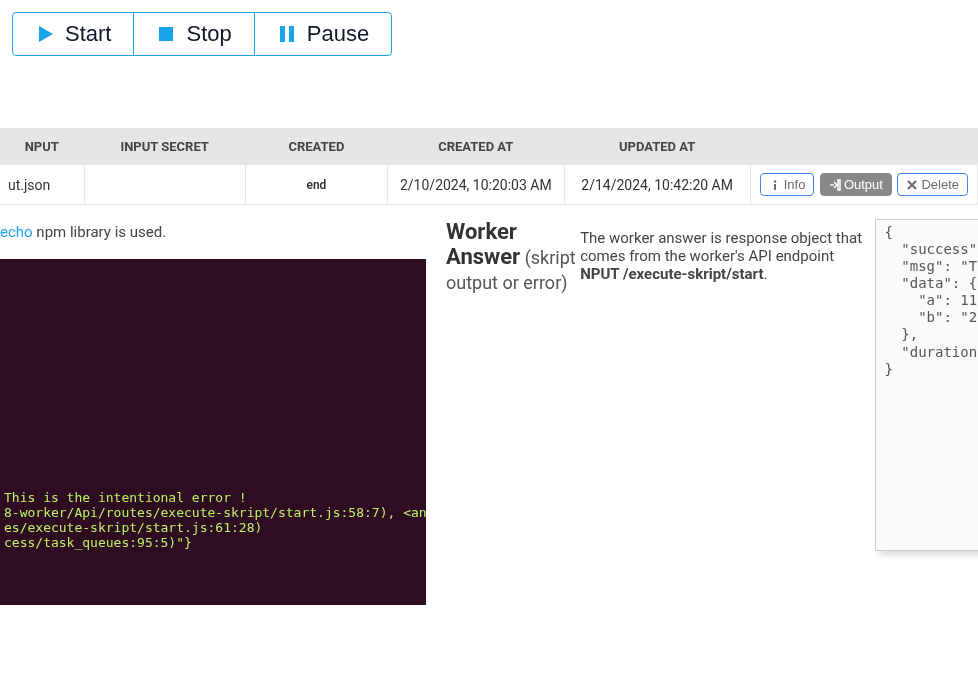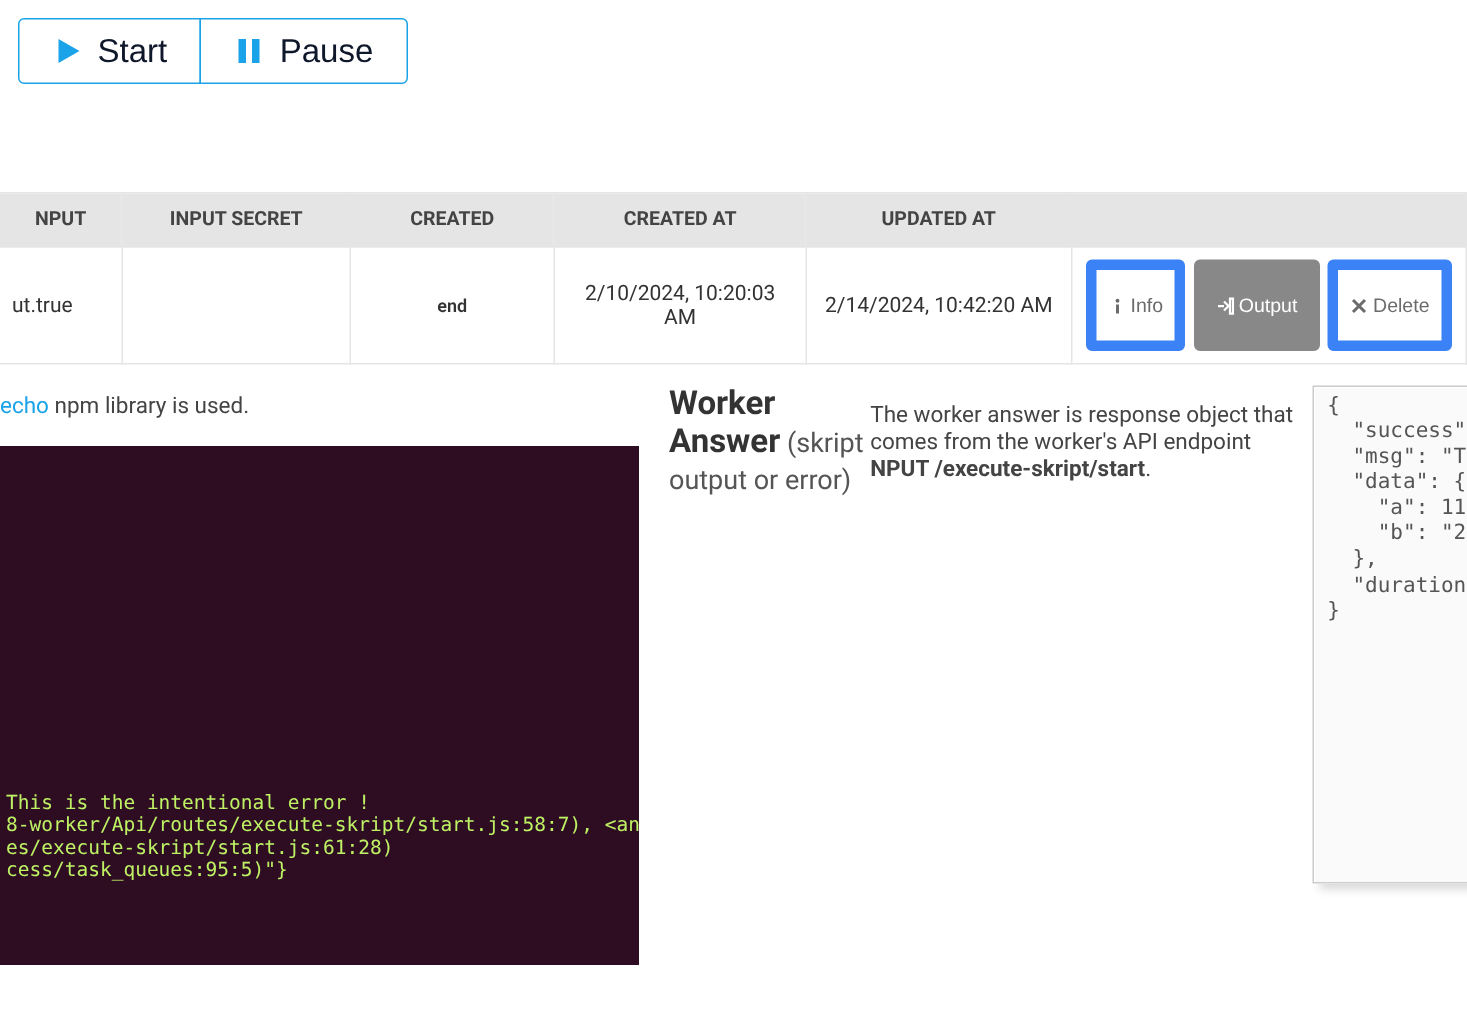--- a/index.html
+++ b/index.html
@@ -62,25 +62,25 @@
   border: 1px solid #e5e5e5;
   padding: 8px;
   text-align: center;
   vertical-align: middle;
 }
 .table td:first-child, .table th:first-child { border-left: none; }
 .small-btn {
   display: inline-flex;
   align-items: center;
   gap: 3px;
-  border: 7px solid #3b82f6;
+  border: 1px solid #3b82f6;
   border-radius: 4px;
   background: #fff;
   color: #6b6b6b;
-  padding: 16px 8px;
+  padding: 3px 8px;
   font-size: 13px;
   cursor: pointer;
   margin: 0 1px;
 }
 .small-btn.active {
   background: #888;
   color: #fff;
   border-color: #888;
 }
 .action-cell {
@@ -157,20 +157,28 @@
     <span class="icon">
       <svg viewBox="0 0 20 20" fill="#1aa3e8">
           <path d="M4 2 L18 10 L4 18 Z"></path>
         </svg>
     </span>
     <span>Start</span>
   </button>
   <button class="btn-ctrl">
     <span class="icon">
       <svg viewBox="0 0 20 20" fill="#1aa3e8">
+          <rect x="3" y="3" width="14" height="14"></rect>
+        </svg>
+    </span>
+    <span>Stop</span>
+  </button>
+  <button class="btn-ctrl">
+    <span class="icon">
+      <svg viewBox="0 0 20 20" fill="#1aa3e8">
           <rect x="3" y="2" width="5" height="16"></rect>
           <rect x="12" y="2" width="5" height="16"></rect>
         </svg>
     </span>
     <span>Pause</span>
   </button>
 </div>
 
 <table class="table">
   <thead>
@@ -178,21 +186,21 @@
       <th style="width:85px">NPUT</th>
       <th style="width:165px">INPUT SECRET</th>
       <th style="width:145px">CREATED</th>
       <th style="width:180px">CREATED AT</th>
       <th style="width:190px">UPDATED AT</th>
       <th style="width:190px"></th>
     </tr>
   </thead>
   <tbody>
     <tr>
-      <td style="text-align:left">ut.true</td>
+      <td style="text-align:left">ut.json</td>
       <td></td>
       <td style="font-size:12px;font-weight:600">end</td>
       <td>2/10/2024, 10:20:03 AM</td>
       <td>2/14/2024, 10:42:20 AM</td>
       <td class="action-cell">
         <button class="small-btn">
           <span class="sbicon">
             <svg viewBox="0 0 12 12" fill="#6b6b6b">
                 <circle cx="6" cy="2.5" r="1.3"></circle>
                 <rect x="5" y="5" width="2" height="6"></rect>

